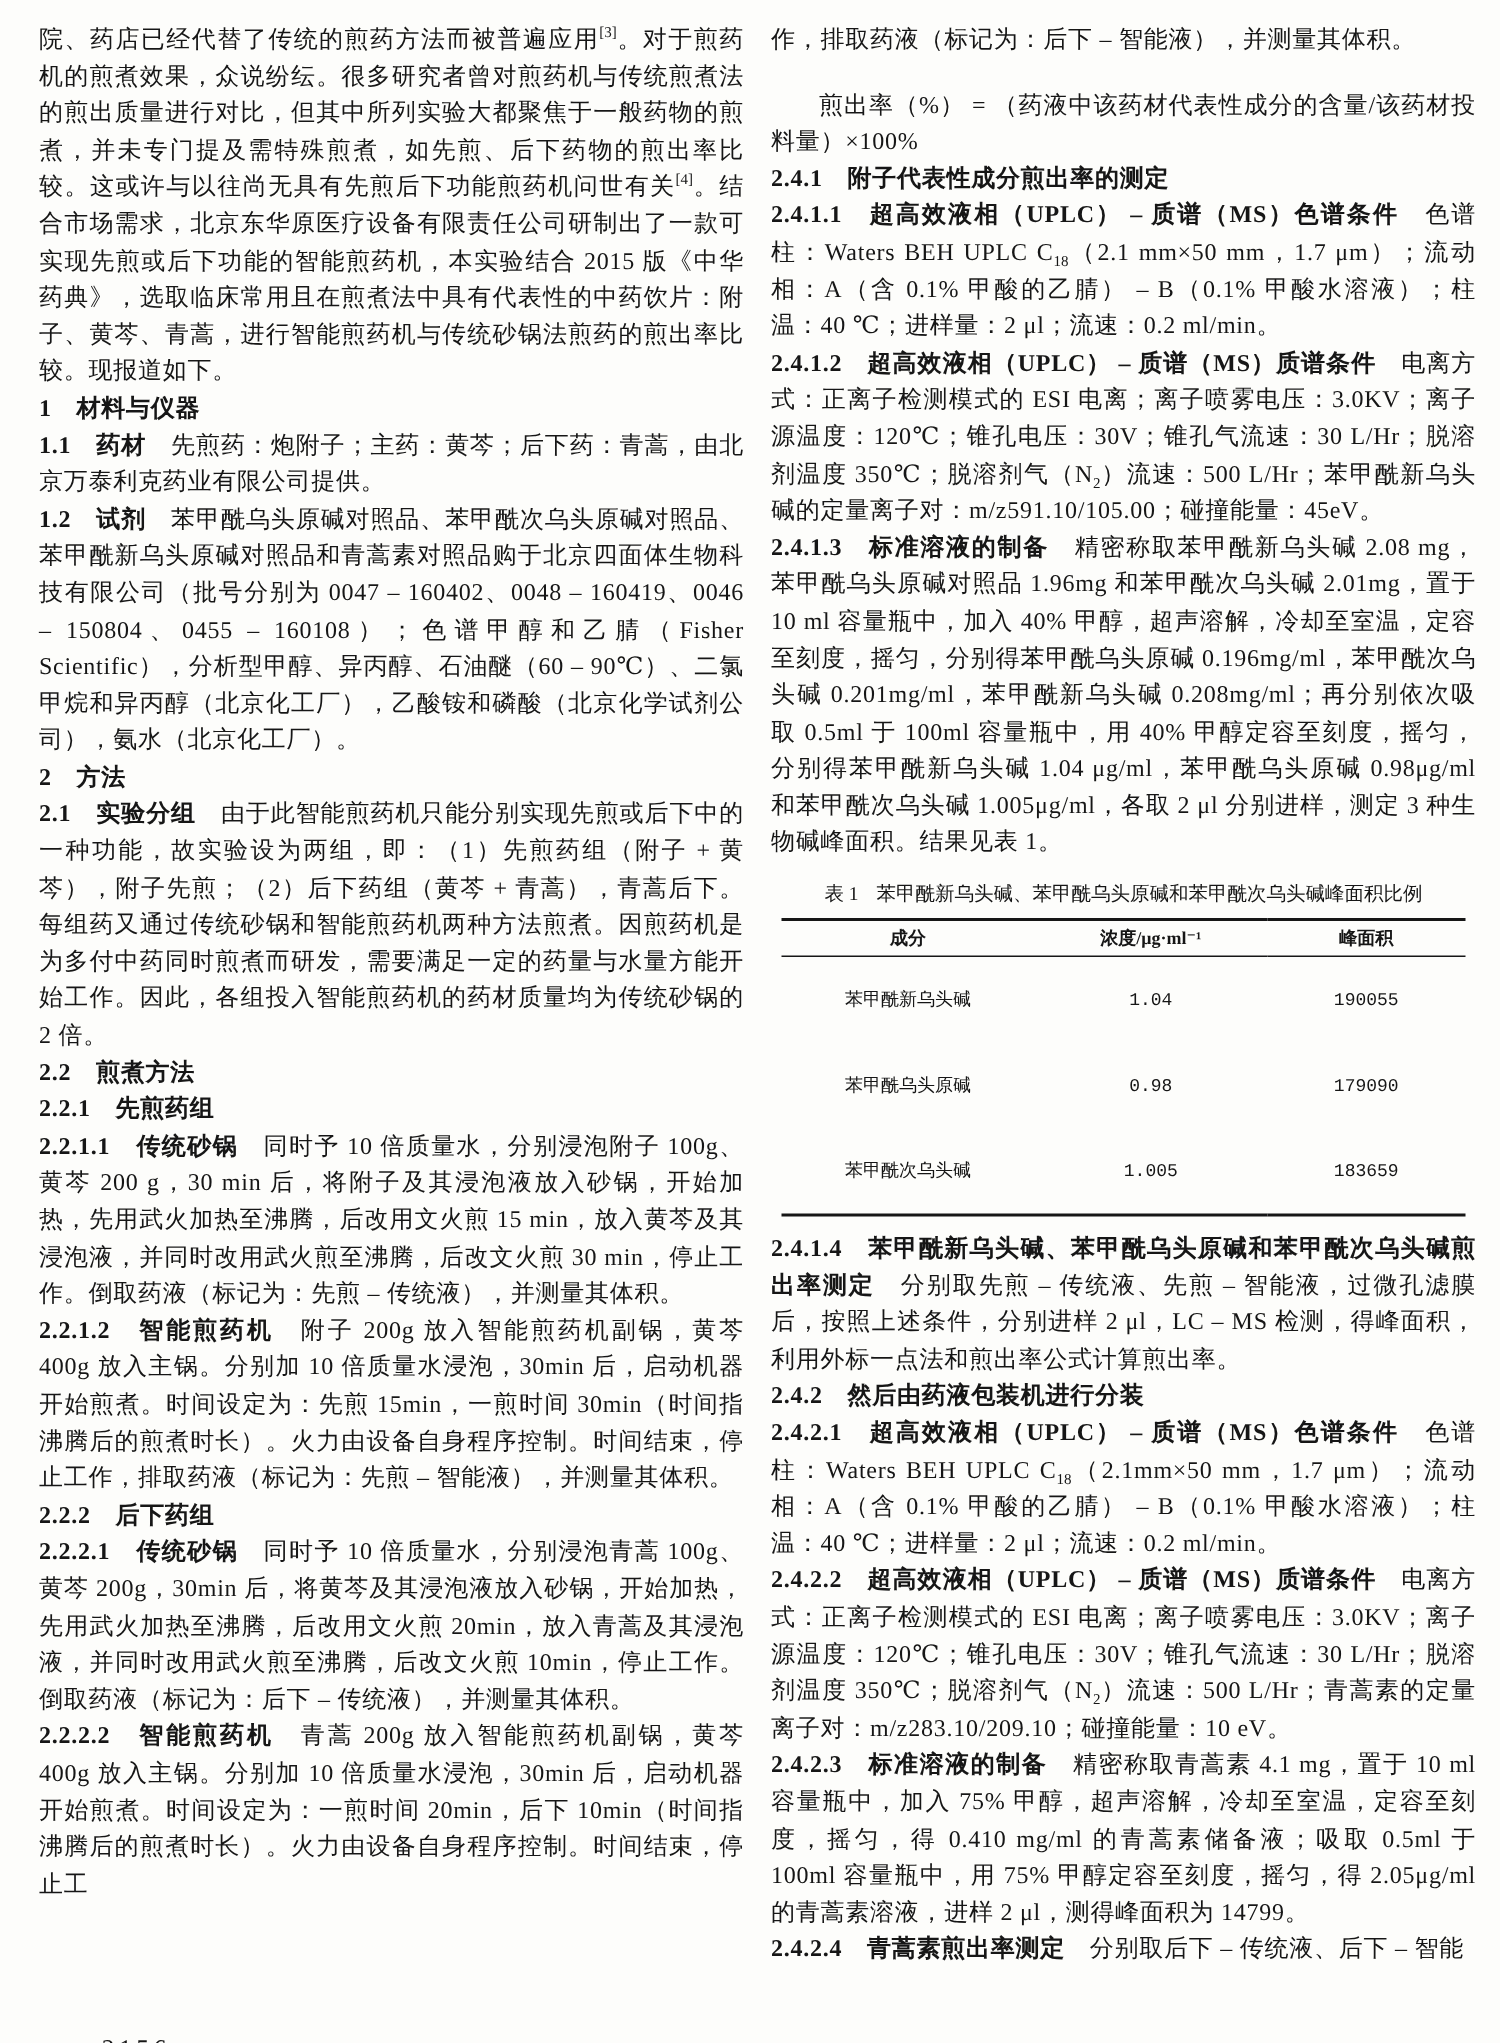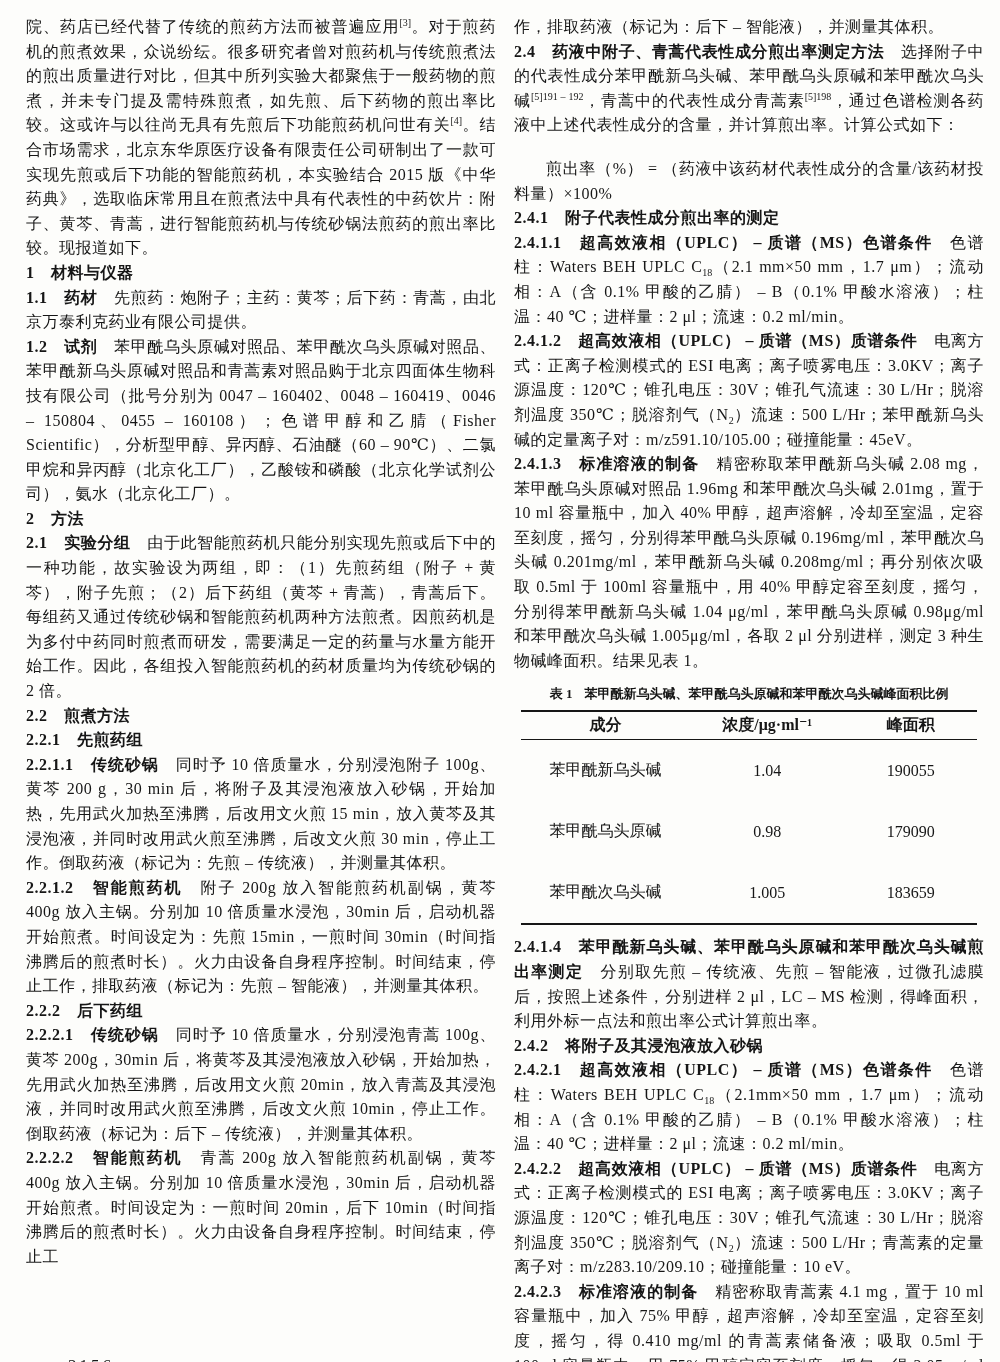--- a/index.html
+++ b/index.html
@@ -27,36 +27,36 @@
   }
   .para b { font-weight: 700; }
   .k-h { font-weight: 700; }
   .k-f { text-indent: 2em; margin-top: 19px; }
   sup, sub { font-size: 10px; letter-spacing: 0; line-height: 0; }
   sup { vertical-align: super; }
   sub { vertical-align: sub; }
 
   .table-block { margin: 12px 0 10px 0; }
   .table-caption {
-    font-size: 13px; font-weight: 700; letter-spacing: 0;
+    font-size: 13px; font-weight: 400; letter-spacing: 0;
     text-align: center; margin-bottom: 7px;
   }
   .table-caption .cap-label { margin-right: 12px; }
   table.data {
     width: 97%; margin: 0 auto;
     border-collapse: collapse;
-    font-size: 16px; letter-spacing: 0;
+    font-size: 12px; letter-spacing: 0;
     border-top: 2.5px solid #161616;
     border-bottom: 2.5px solid #161616;
   }
   table.data th {
     border-bottom: 1.2px solid #161616;
     font-weight: 700; padding: 3px 4px; text-align: center;
   }
-  table.data td { padding: 20px 4px; text-align: center; }
+  table.data td { padding: 20px 4px; text-align: center; font-family: Liberation Mono, monospace; }
   table.data th:nth-child(1), table.data td:nth-child(1) { width: 37%; }
   table.data th:nth-child(2), table.data td:nth-child(2) { width: 34%; }
   table.data th:nth-child(3), table.data td:nth-child(3) { width: 29%; }
 
   .footer {
     position: absolute;
     left: 52px; top: 1356px;
     font-size: 17px; letter-spacing: 3px;
   }
 </style>
@@ -75,21 +75,20 @@
       <p class="para k-p"><b>2.2.1　先煎药组</b></p>
       <p class="para k-p"><b>2.2.1.1　传统砂锅　</b>同时予 10 倍质量水，分别浸泡附子 100g、黄芩 200 g，30 min 后，将附子及其浸泡液放入砂锅，开始加热，先用武火加热至沸腾，后改用文火煎 15 min，放入黄芩及其浸泡液，并同时改用武火煎至沸腾，后改文火煎 30 min，停止工作。倒取药液（标记为：先煎 – 传统液），并测量其体积。</p>
       <p class="para k-p"><b>2.2.1.2　智能煎药机　</b>附子 200g 放入智能煎药机副锅，黄芩 400g 放入主锅。分别加 10 倍质量水浸泡，30min 后，启动机器开始煎煮。时间设定为：先煎 15min，一煎时间 30min（时间指沸腾后的煎煮时长）。火力由设备自身程序控制。时间结束，停止工作，排取药液（标记为：先煎 – 智能液），并测量其体积。</p>
       <p class="para k-p"><b>2.2.2　后下药组</b></p>
       <p class="para k-p"><b>2.2.2.1　传统砂锅　</b>同时予 10 倍质量水，分别浸泡青蒿 100g、黄芩 200g，30min 后，将黄芩及其浸泡液放入砂锅，开始加热，先用武火加热至沸腾，后改用文火煎 20min，放入青蒿及其浸泡液，并同时改用武火煎至沸腾，后改文火煎 10min，停止工作。倒取药液（标记为：后下 – 传统液），并测量其体积。</p>
       <p class="para k-p"><b>2.2.2.2　智能煎药机　</b>青蒿 200g 放入智能煎药机副锅，黄芩 400g 放入主锅。分别加 10 倍质量水浸泡，30min 后，启动机器开始煎煮。时间设定为：一煎时间 20min，后下 10min（时间指沸腾后的煎煮时长）。火力由设备自身程序控制。时间结束，停止工</p>
     </div>
   <div class="col">
     <div>
         <p class="para k-c">作，排取药液（标记为：后下 – 智能液），并测量其体积。</p>
-        <p class="para k-p"><b>2.4　药液中附子、青蒿代表性成分煎出率测定方法　</b>选择附子中的代表性成分苯甲酰新乌头碱、苯甲酰乌头原碱和苯甲酰次乌头碱<sup>[5]191 – 192</sup>，青蒿中的代表性成分青蒿素<sup>[5]198</sup>，通过色谱检测各药液中上述代表性成分的含量，并计算煎出率。计算公式如下：</p>
         <p class="para k-f">煎出率（%） = （药液中该药材代表性成分的含量/该药材投料量）×100%</p>
         <p class="para k-p"><b>2.4.1　附子代表性成分煎出率的测定</b></p>
         <p class="para k-p"><b>2.4.1.1　超高效液相（UPLC） – 质谱（MS）色谱条件　</b>色谱柱：Waters BEH UPLC C<sub>18</sub>（2.1 mm×50 mm，1.7 μm）；流动相：A（含 0.1% 甲酸的乙腈） – B（0.1% 甲酸水溶液）；柱温：40 ℃；进样量：2 μl；流速：0.2 ml/min。</p>
         <p class="para k-p"><b>2.4.1.2　超高效液相（UPLC） – 质谱（MS）质谱条件　</b>电离方式：正离子检测模式的 ESI 电离；离子喷雾电压：3.0KV；离子源温度：120℃；锥孔电压：30V；锥孔气流速：30 L/Hr；脱溶剂温度 350℃；脱溶剂气（N<sub>2</sub>）流速：500 L/Hr；苯甲酰新乌头碱的定量离子对：m/z591.10/105.00；碰撞能量：45eV。</p>
         <p class="para k-p"><b>2.4.1.3　标准溶液的制备　</b>精密称取苯甲酰新乌头碱 2.08 mg，苯甲酰乌头原碱对照品 1.96mg 和苯甲酰次乌头碱 2.01mg，置于 10 ml 容量瓶中，加入 40% 甲醇，超声溶解，冷却至室温，定容至刻度，摇匀，分别得苯甲酰乌头原碱 0.196mg/ml，苯甲酰次乌头碱 0.201mg/ml，苯甲酰新乌头碱 0.208mg/ml；再分别依次吸取 0.5ml 于 100ml 容量瓶中，用 40% 甲醇定容至刻度，摇匀，分别得苯甲酰新乌头碱 1.04 μg/ml，苯甲酰乌头原碱 0.98μg/ml 和苯甲酰次乌头碱 1.005μg/ml，各取 2 μl 分别进样，测定 3 种生物碱峰面积。结果见表 1。</p>
       </div>
     <div class="table-block">
       <div class="table-caption">
         <span class="cap-label">表 1</span><span>苯甲酰新乌头碱、苯甲酰乌头原碱和苯甲酰次乌头碱峰面积比例</span>
       </div>
@@ -115,21 +114,21 @@
             <tr>
               <td>苯甲酰次乌头碱</td>
               <td>1.005</td>
               <td>183659</td>
             </tr>
           </tbody>
       </table>
     </div>
     <div>
         <p class="para k-p"><b>2.4.1.4　苯甲酰新乌头碱、苯甲酰乌头原碱和苯甲酰次乌头碱煎出率测定　</b>分别取先煎 – 传统液、先煎 – 智能液，过微孔滤膜后，按照上述条件，分别进样 2 μl，LC – MS 检测，得峰面积，利用外标一点法和煎出率公式计算煎出率。</p>
-        <p class="para k-p"><b>2.4.2　将附子及其浸泡液放入砂锅</b></p>
+        <p class="para k-p"><b>2.4.2　然后由药液包装机进行分装</b></p>
         <p class="para k-p"><b>2.4.2.1　超高效液相（UPLC） – 质谱（MS）色谱条件　</b>色谱柱：Waters BEH UPLC C<sub>18</sub>（2.1mm×50 mm，1.7 μm）；流动相：A（含 0.1% 甲酸的乙腈） – B（0.1% 甲酸水溶液）；柱温：40 ℃；进样量：2 μl；流速：0.2 ml/min。</p>
         <p class="para k-p"><b>2.4.2.2　超高效液相（UPLC） – 质谱（MS）质谱条件　</b>电离方式：正离子检测模式的 ESI 电离；离子喷雾电压：3.0KV；离子源温度：120℃；锥孔电压：30V；锥孔气流速：30 L/Hr；脱溶剂温度 350℃；脱溶剂气（N<sub>2</sub>）流速：500 L/Hr；青蒿素的定量离子对：m/z283.10/209.10；碰撞能量：10 eV。</p>
         <p class="para k-p"><b>2.4.2.3　标准溶液的制备　</b>精密称取青蒿素 4.1 mg，置于 10 ml 容量瓶中，加入 75% 甲醇，超声溶解，冷却至室温，定容至刻度，摇匀，得 0.410 mg/ml 的青蒿素储备液；吸取 0.5ml 于 100ml 容量瓶中，用 75% 甲醇定容至刻度，摇匀，得 2.05μg/ml 的青蒿素溶液，进样 2 μl，测得峰面积为 14799。</p>
         <p class="para k-p"><b>2.4.2.4　青蒿素煎出率测定　</b>分别取后下 – 传统液、后下 – 智能</p>
       </div>
   </div>
 </div>
 
 <div class="footer">· 2156 ·</div>
 

